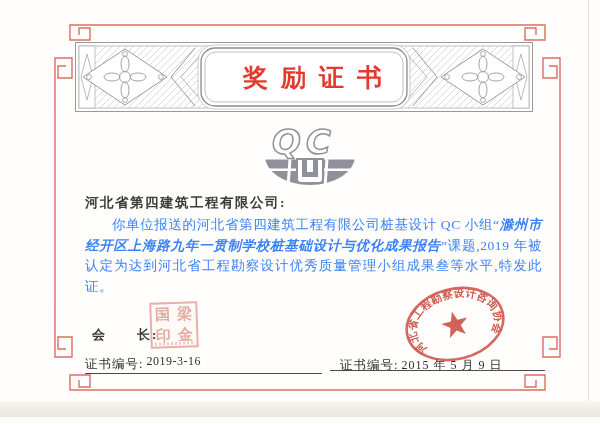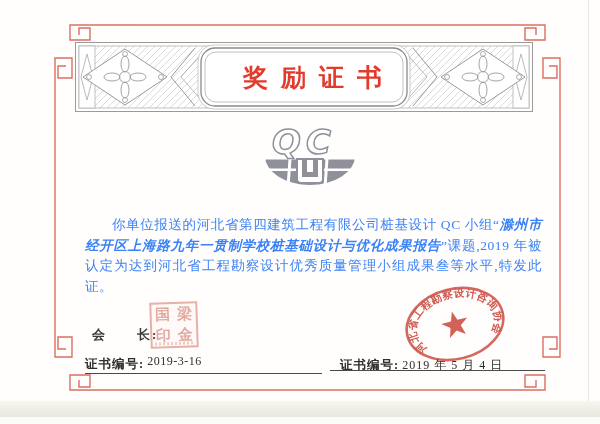--- a/index.html
+++ b/index.html
@@ -33,21 +33,21 @@
   .sq-seal{left:150px;top:302px;width:44px;height:42px;
            border:2.5px solid #e2a49b;transform:rotate(-2deg);
            display:grid;grid-template-columns:1fr 1fr;grid-template-rows:1fr 1fr;
            mix-blend-mode:multiply;opacity:.85;background:rgba(255,240,238,.25);}
   .sq-seal span{display:flex;align-items:center;justify-content:center;
                 font-size:15px;font-weight:bold;color:#dd9c93;line-height:1;}
   .sq-seal-foot{position:absolute;left:2px;right:2px;bottom:1px;height:3px;
                 background:repeating-linear-gradient(90deg,#ecc3bd 0 2px,transparent 2px 4px);}
 
   .field{font-size:12.5px;color:#2e2e2e;}
-  .field .lbl{font-weight:bold;letter-spacing:1px;}
+  .field .lbl{font-weight:normal;letter-spacing:1px;}
   .num-row{left:85px;top:356px;}
   .num-row .val{font-family:"Liberation Serif", serif;font-size:12px;
                 position:relative;top:-3px;letter-spacing:.5px;text-align:center;}
   .date-row{left:340px;top:357px;}
   .date-row .val{font-size:12px;letter-spacing:1px;}
   .rule{height:0;border-top:1.5px solid #4a4a4a;}
   .rule-left{left:85px;top:373px;width:237px;}
   .rule-right{left:330px;top:370px;width:215px;}
 
   .scan-edge{left:0;top:401px;width:600px;height:16px;
@@ -117,20 +117,21 @@
     <path d="M 3,33 A 45,29 0 0 0 93,33 Z" fill="#90909a"></path>
     <rect x="3" y="33" width="90" height="3.5" fill="#ffffff"></rect>
     <rect x="3" y="45.5" width="90" height="2.5" fill="#ffffff"></rect>
     <rect x="29" y="36" width="3" height="28" fill="#ffffff" transform="skewX(-4)"></rect>
     <rect x="66" y="36" width="3" height="28" fill="#ffffff" transform="skewX(-4)"></rect>
     <path d="M 35,36 L 35,56 Q 35,60 39,60 L 57,60 Q 61,60 61,56 L 61,36 Z" fill="#ffffff" stroke="#90909a" stroke-width="2"></path>
     <path d="M 40,36 L 40,54 L 56,54 L 56,36 L 51,36 L 51,49 L 45,49 L 45,36 Z" fill="#90909a"></path>
     <text x="10" y="31" font-size="34" font-weight="bold" font-style="italic" font-family="'DejaVu Sans', sans-serif" fill="#ffffff" stroke="#90909a" stroke-width="1.5" letter-spacing="5">QC</text>
   </svg>
 
+  <div class="abs recipient">河北省第四建筑工程有限公司:</div>
 
   <div class="abs body-text"><span>你单位报送的河北省第四建筑工程有限公司桩基设计 QC 小组“</span><span class="project">滁州市经开区上海路九年一贯制学校桩基础设计与优化成果报告</span><span>”课题,2019 年被认定为达到河北省工程勘察设计优秀质量管理小组成果叁等水平,特发此证。</span></div>
 
   <div class="abs president">会　　长:</div>
 
   <div class="abs sq-seal">
     <span>国</span>
     <span>梁</span>
     <span>印</span>
     <span>金</span>
@@ -138,21 +139,21 @@
   </div>
 
   <div class="abs field num-row">
     <span class="lbl">证书编号:</span>
     <span class="val">2019-3-16</span>
   </div>
   <div class="abs rule rule-left"></div>
 
   <div class="abs field date-row">
     <span class="lbl">证书编号:</span>
-    <span class="val">2019 年 5 月 4 日</span>
+    <span class="val">2015 年 5 月 9 日</span>
   </div>
   <div class="abs rule rule-right"></div>
 
   <svg id="assoc-seal-svg" class="abs" width="104" height="82" viewBox="0 0 104 82">
     <g transform="rotate(-14 52 40)">
       <ellipse cx="52" cy="40" rx="49" ry="35" fill="none" stroke="#cb4a40" stroke-width="2.6" opacity="0.9"></ellipse>
       <polygon points="52,27 55.3,36.5 65.3,36.7 57.3,42.7 60.2,52.3 52,46.6 43.8,52.3 46.7,42.7 38.7,36.7 48.7,36.5" fill="#cb4a40" opacity="0.95"></polygon>
       <defs>
         <path id="sealArc" d="M 18,56 A 40,28 0 1 1 86,56" fill="none"></path>
       </defs>

